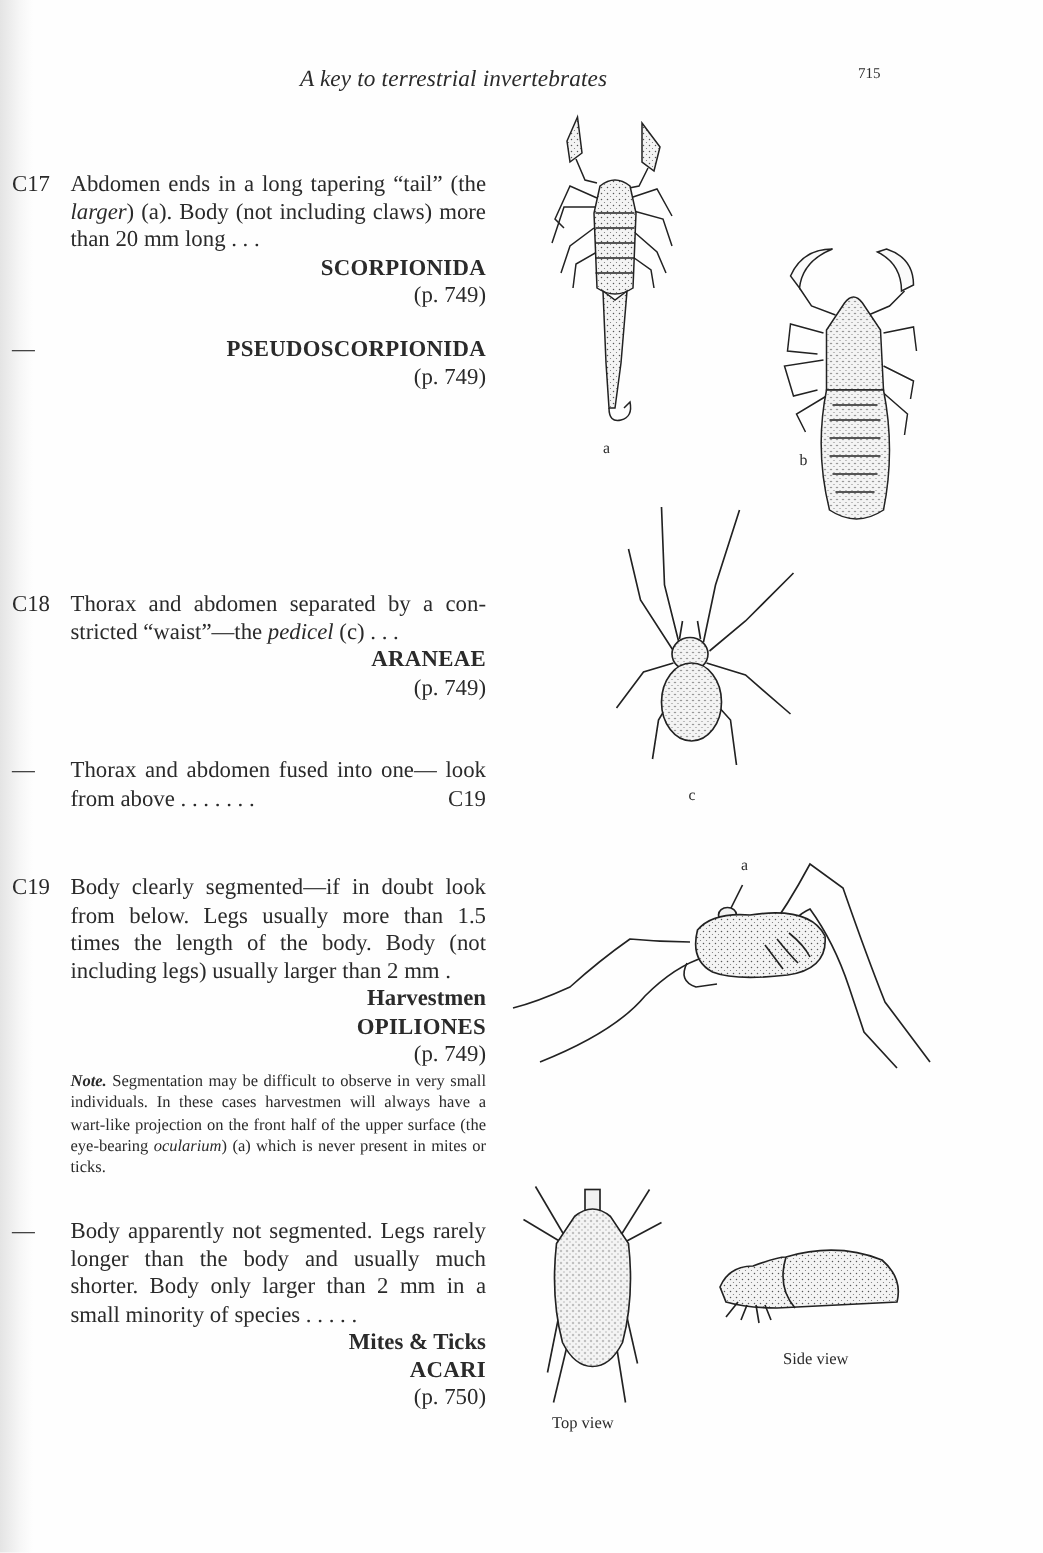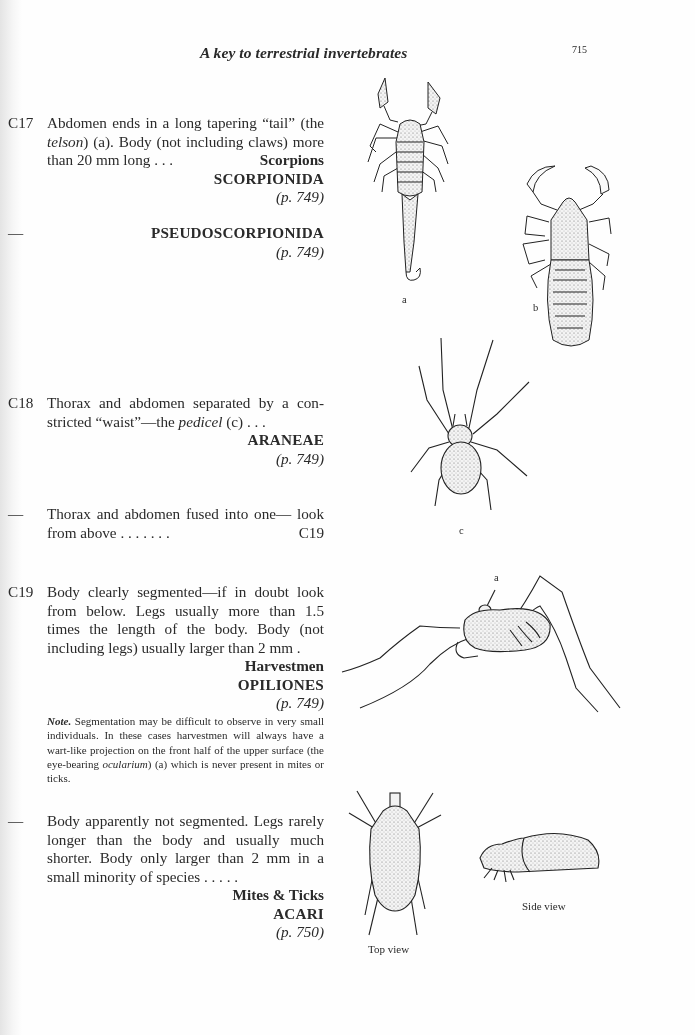--- a/index.html
+++ b/index.html
@@ -8,39 +8,39 @@
       background: #fefefe;
       font-family: "Liberation Serif", "DejaVu Serif", serif;
       color: #2a2a2a;
     }
     .edge-shade {
       position: absolute; left: 0; top: 0; width: 22px; height: 1035px;
       background: linear-gradient(to right, #e4e4e4, #f6f6f6 60%, rgba(254,254,254,0));
     }
     .running-head {
       position: absolute; top: 44px; left: 200px;
-      font-style: italic; font-size: 15.5px; letter-spacing: 0.1px; font-weight: bold;
+      font-style: italic; font-size: 15.5px; letter-spacing: 0.1px;
     }
     .page-number {
       position: absolute; top: 44px; left: 572px; font-size: 10px;
     }
     .couplet {
       position: absolute; left: 8px; width: 316px;
       font-size: 15.2px; line-height: 18.5px;
     }
     .couplet .num {
       position: absolute; left: 0; top: 0; width: 36px;
     }
     .couplet .body {
       margin-left: 39px; text-align: justify;
     }
     .couplet .body p { margin: 0; }
     .result { text-align: right; font-weight: bold; }
     .result.order { font-weight: bold; letter-spacing: 0.2px; }
-    .pageref { text-align: right; font-style: italic; }
+    .pageref { text-align: right; }
     .note {
       position: absolute; left: 47px; width: 277px;
       font-size: 11px; line-height: 14.3px; text-align: justify;
     }
     .note .note-label { font-weight: bold; font-style: italic; }
     .fig { position: absolute; }
     .fig-label {
       position: absolute; font-size: 10.5px;
     }
     .caption {
@@ -52,22 +52,21 @@
 <body>
 
 <div class="edge-shade"></div>
 
 <div class="running-head">A key to terrestrial invertebrates</div>
 <div class="page-number">715</div>
 
 <div class="couplet" style="top:114px;">
   <span class="num">C17</span>
   <div class="body">
-    <p><span>Abdomen ends in a long tapering “tail” (the </span><i>telson</i><span>) (a). Body (not including claws) more than 20 mm long .   .   .</span></p>
-    <div class="result" style="margin-top:-18.5px;">Scorpions</div>
+    <p><span>Abdomen ends in a long tapering “tail” (the </span><i>larger</i><span>) (a). Body (not including claws) more than 20 mm long .   .   .</span></p>
     <div class="result order">SCORPIONIDA</div>
     <div class="pageref">(p. 749)</div>
   </div>
 </div>
 
 <div class="couplet" style="top:224px;">
   <span class="num">—</span>
   <div class="body">
     <div class="result order">PSEUDOSCORPIONIDA</div>
     <div class="pageref">(p. 749)</div>

